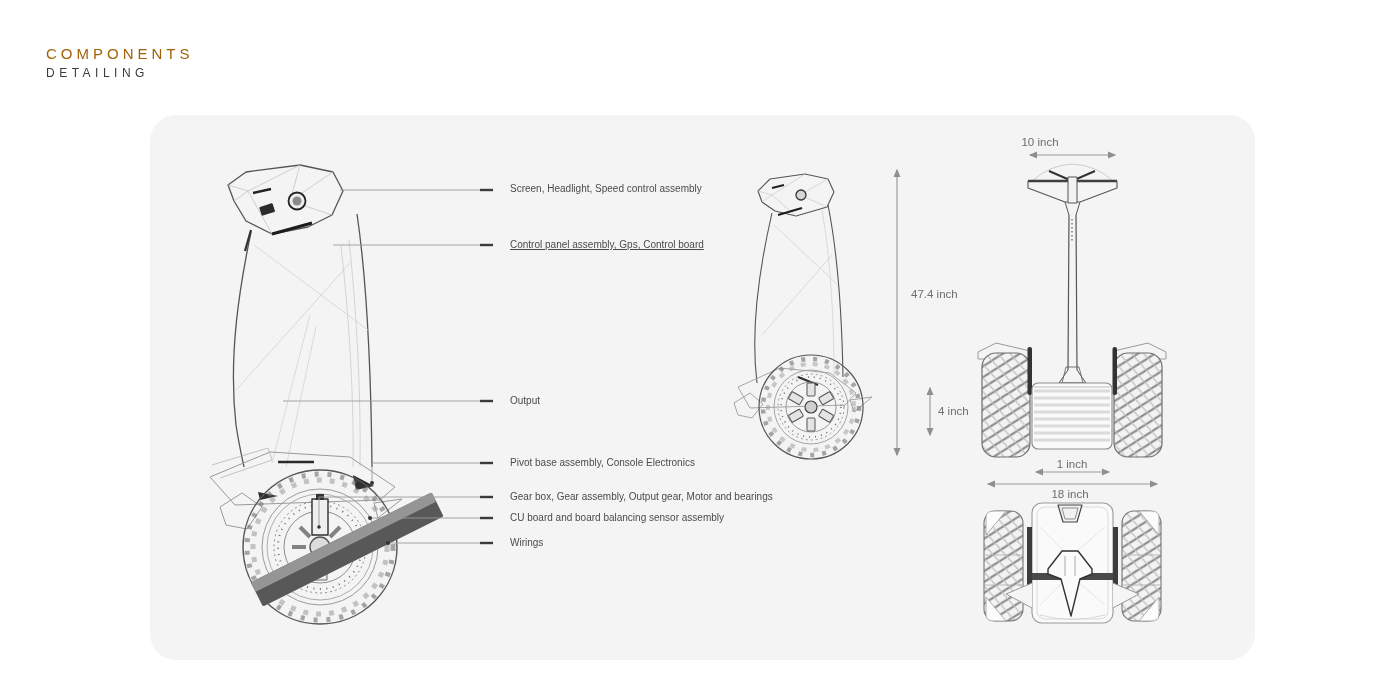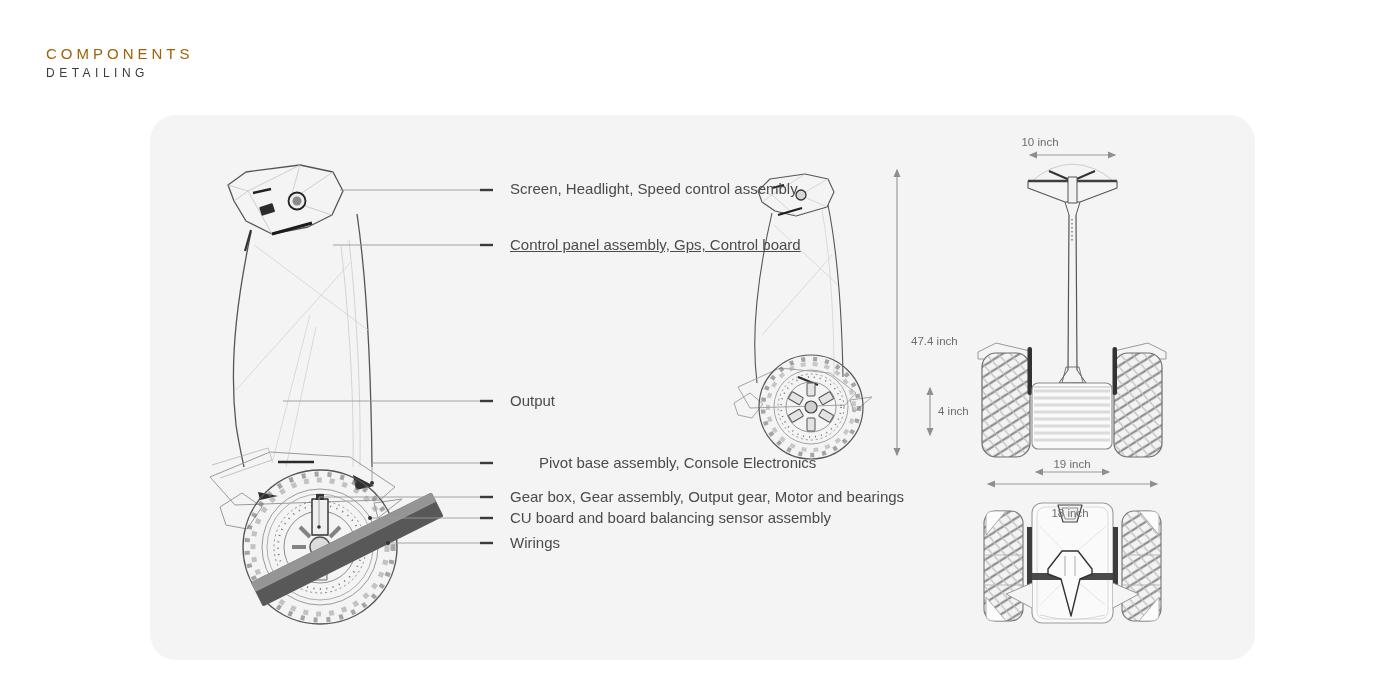--- a/index.html
+++ b/index.html
@@ -11,21 +11,21 @@
   .title-main { font-size:15px; font-weight:normal; letter-spacing:4px; color:#a16207; }
   .title-sub  { font-size:12px; font-weight:400; letter-spacing:4.5px; color:#3c3c3c; margin-top:4px; }
 
   .panel {
     position:absolute; left:150px; top:115px; width:1105px; height:545px;
     background:#f4f4f4; border-radius:26px;
   }
   svg.art { position:absolute; left:0; top:0; }
 
   .callout-label {
-    position:absolute; font-size:15px; color:#4b4b4b; white-space:nowrap; line-height:12px;
+    position:absolute; font-size:10px; color:#4b4b4b; white-space:nowrap; line-height:12px;
   }
   .dim-label {
     position:absolute; font-size:11.5px; color:#6d6d6d; white-space:nowrap; line-height:13px;
   }
   .dim-label.center { transform:translateX(-50%); }
 </style>
 </head>
 <body>
 
 <div class="title-block">
@@ -224,23 +224,23 @@
       <line x1="747" y1="55" x2="747" y2="340" marker-start="url(#arr)" marker-end="url(#arr)"></line>
       <line x1="780" y1="273" x2="780" y2="320" marker-start="url(#arr)" marker-end="url(#arr)"></line>
       <line x1="886" y1="357" x2="959" y2="357" marker-start="url(#arr)" marker-end="url(#arr)"></line>
       <line x1="838" y1="369" x2="1007" y2="369" marker-start="url(#arr)" marker-end="url(#arr)"></line>
     </g>
   </svg>
 
   <div class="callout-label" style="left:360px; top:68px;">Screen, Headlight, Speed control assembly</div>
   <div class="callout-label" style="left:360px; top:124px;text-decoration:underline;">Control panel assembly, Gps, Control board</div>
   <div class="callout-label" style="left:360px; top:280px;">Output</div>
-  <div class="callout-label" style="left:360px; top:342px;margin-left:29px;">Pivot base assembly, Console Electronics</div>
+  <div class="callout-label" style="left:360px; top:342px;">Pivot base assembly, Console Electronics</div>
   <div class="callout-label" style="left:360px; top:376px;">Gear box, Gear assembly, Output gear, Motor and bearings</div>
   <div class="callout-label" style="left:360px; top:397px;">CU board and board balancing sensor assembly</div>
   <div class="callout-label" style="left:360px; top:422px;">Wirings</div>
 
   <div class="dim-label center" style="left:890px; top:21px;">10 inch</div>
-  <div class="dim-label" style="left:761px; top:173px;margin-top:47px;">47.4 inch</div>
+  <div class="dim-label" style="left:761px; top:173px;">47.4 inch</div>
   <div class="dim-label" style="left:788px; top:290px;">4 inch</div>
-  <div class="dim-label center" style="left:922px; top:343px;">19 inch</div>
-  <div class="dim-label center" style="left:920px; top:392px;">18 inch</div>
+  <div class="dim-label center" style="left:922px; top:343px;">1 inch</div>
+  <div class="dim-label center" style="left:920px; top:373px;">18 inch</div>
 </div>
 
 </body></html>

